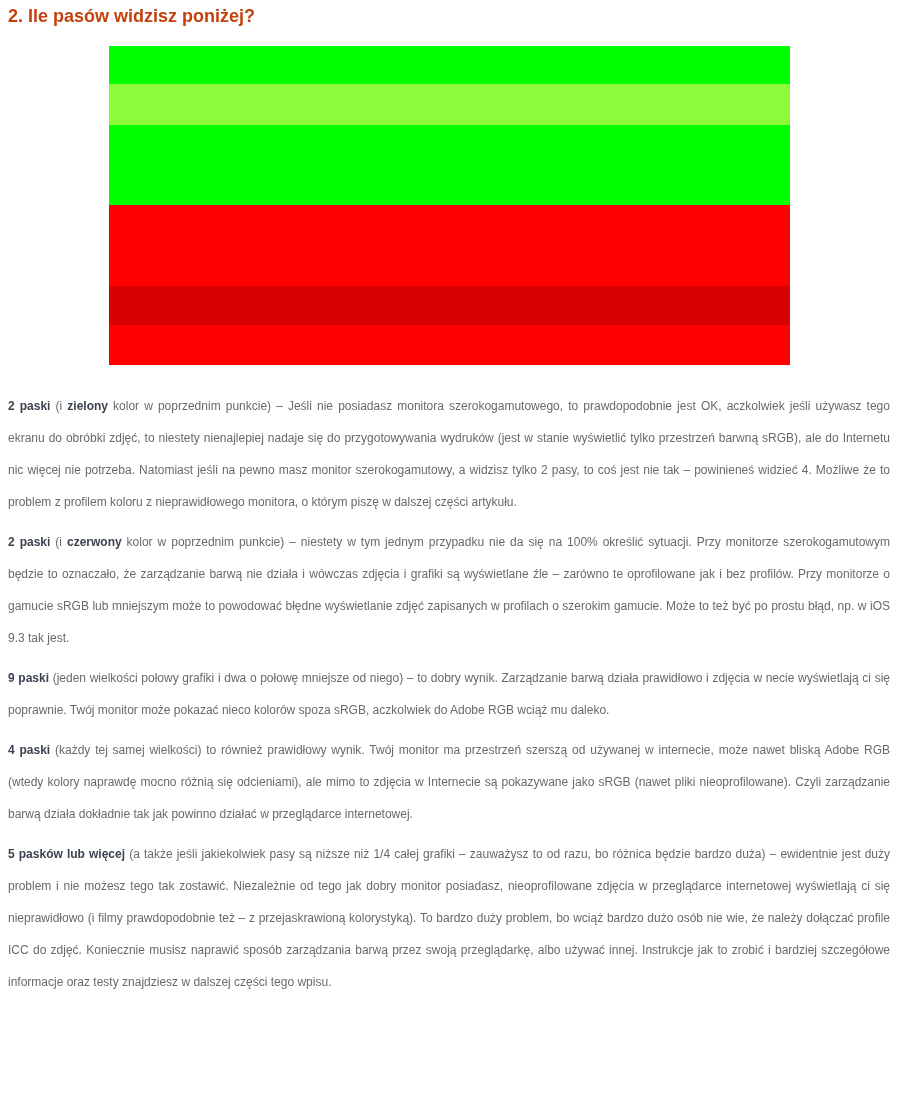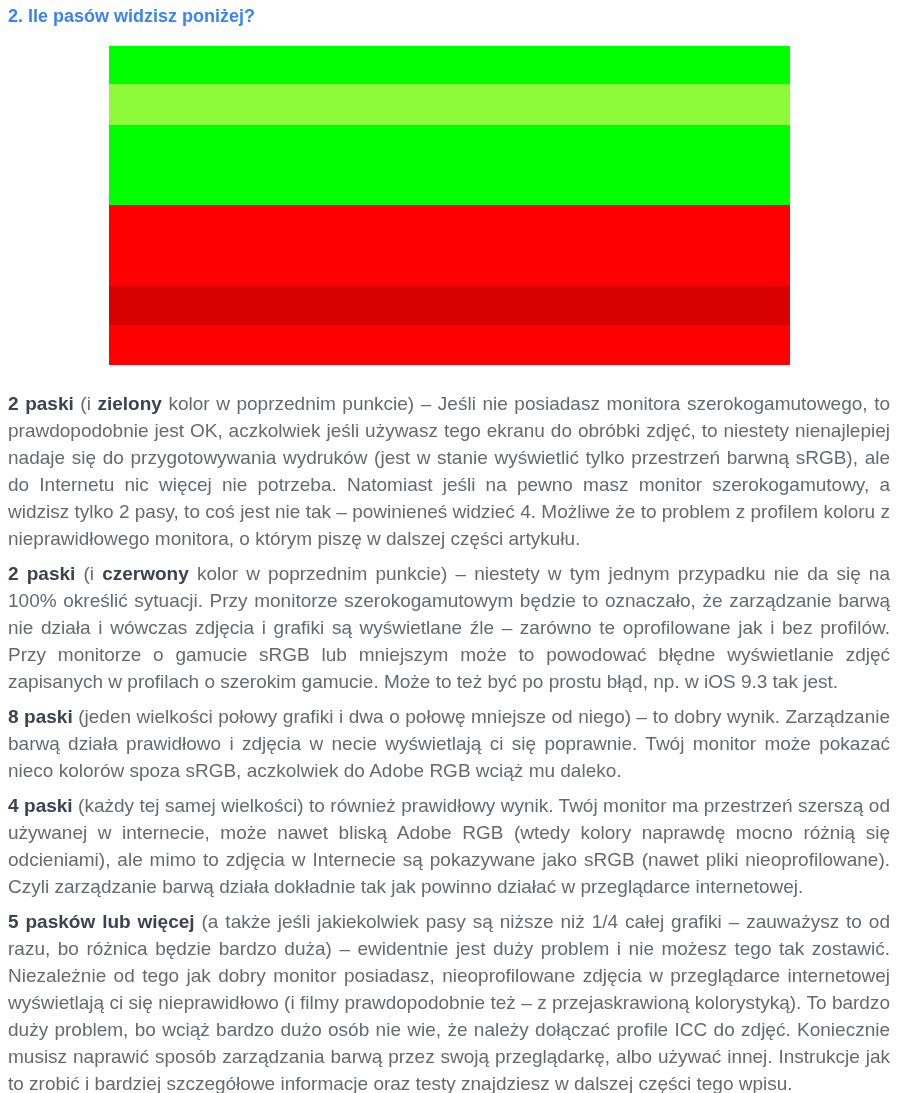--- a/index.html
+++ b/index.html
@@ -16,35 +16,35 @@
   }
   .content {
     padding: 5px 7px 0 8px;
     box-sizing: border-box;
   }
   h2.section-heading {
     margin: 0 0 18px 0;
     font-size: 18px;
     line-height: 23px;
     font-weight: 700;
-    color: #3b82f6;
+    color: #c2410c;
   }
   .test-image {
     width: 681px;
     margin: 0 auto 25px auto;
     font-size: 0;
     line-height: 0;
   }
   .test-image .stripe {
     width: 100%;
   }
   .paragraphs p {
     margin: 0 0 8px 0;
-    font-size: 19px;
-    line-height: 27px;
+    font-size: 12px;
+    line-height: 32px;
     color: #67696c;
     text-align: justify;
   }
   .paragraphs p:last-child {
     margin-bottom: 12px;
   }
   .paragraphs strong {
     font-weight: 700;
     color: #3b4350;
   }
@@ -61,18 +61,18 @@
       <div class="stripe" style="height: 41px; background: rgb(142, 251, 58);"></div>
       <div class="stripe" style="height: 80px; background: rgb(0, 255, 0);"></div>
       <div class="stripe" style="height: 81px; background: rgb(255, 0, 0);"></div>
       <div class="stripe" style="height: 39px; background: rgb(216, 0, 0);"></div>
       <div class="stripe" style="height: 40px; background: rgb(255, 0, 0);"></div>
     </div>
 
   <div class="paragraphs">
       <p><strong>2 paski</strong><span> (i </span><strong>zielony</strong><span> kolor w poprzednim punkcie) – Jeśli nie posiadasz monitora szerokogamutowego, to prawdopodobnie jest OK, aczkolwiek jeśli używasz tego ekranu do obróbki zdjęć, to niestety nienajlepiej nadaje się do przygotowywania wydruków (jest w stanie wyświetlić tylko przestrzeń barwną sRGB), ale do Internetu nic więcej nie potrzeba. Natomiast jeśli na pewno masz monitor szerokogamutowy, a widzisz tylko 2 pasy, to coś jest nie tak – powinieneś widzieć 4. Możliwe że to problem z profilem koloru z nieprawidłowego monitora, o którym piszę w dalszej części artykułu.</span></p>
       <p><strong>2 paski</strong><span> (i </span><strong>czerwony</strong><span> kolor w poprzednim punkcie) – niestety w tym jednym przypadku nie da się na 100% określić sytuacji. Przy monitorze szerokogamutowym będzie to oznaczało, że zarządzanie barwą nie działa i wówczas zdjęcia i grafiki są wyświetlane źle – zarówno te oprofilowane jak i bez profilów. Przy monitorze o gamucie sRGB lub mniejszym może to powodować błędne wyświetlanie zdjęć zapisanych w profilach o szerokim gamucie. Może to też być po prostu błąd, np. w iOS 9.3 tak jest.</span></p>
-      <p><strong>8 paski</strong><span> (jeden wielkości połowy grafiki i dwa o połowę mniejsze od niego) – to dobry wynik. Zarządzanie barwą działa prawidłowo i zdjęcia w necie wyświetlają ci się poprawnie. Twój monitor może pokazać nieco kolorów spoza sRGB, aczkolwiek do Adobe RGB wciąż mu daleko.</span></p>
+      <p><strong>9 paski</strong><span> (jeden wielkości połowy grafiki i dwa o połowę mniejsze od niego) – to dobry wynik. Zarządzanie barwą działa prawidłowo i zdjęcia w necie wyświetlają ci się poprawnie. Twój monitor może pokazać nieco kolorów spoza sRGB, aczkolwiek do Adobe RGB wciąż mu daleko.</span></p>
       <p><strong>4 paski</strong><span> (każdy tej samej wielkości) to również prawidłowy wynik. Twój monitor ma przestrzeń szerszą od używanej w internecie, może nawet bliską Adobe RGB (wtedy kolory naprawdę mocno różnią się odcieniami), ale mimo to zdjęcia w Internecie są pokazywane jako sRGB (nawet pliki nieoprofilowane). Czyli zarządzanie barwą działa dokładnie tak jak powinno działać w przeglądarce internetowej.</span></p>
       <p><strong>5 pasków lub więcej</strong><span> (a także jeśli jakiekolwiek pasy są niższe niż 1/4  całej grafiki – zauważysz to od razu, bo różnica będzie bardzo duża) – ewidentnie jest duży problem i nie możesz tego tak zostawić. Niezależnie od tego jak dobry monitor posiadasz, nieoprofilowane zdjęcia w przeglądarce internetowej wyświetlają ci się nieprawidłowo (i filmy prawdopodobnie też – z przejaskrawioną kolorystyką). To bardzo duży problem, bo wciąż bardzo dużo osób nie wie, że należy dołączać profile ICC do zdjęć. Koniecznie musisz naprawić sposób zarządzania barwą przez swoją przeglądarkę, albo używać innej.  Instrukcje jak to zrobić i bardziej szczegółowe informacje oraz testy znajdziesz w dalszej części tego wpisu.</span></p>
     </div>
 
 </div>
 
 </body></html>

